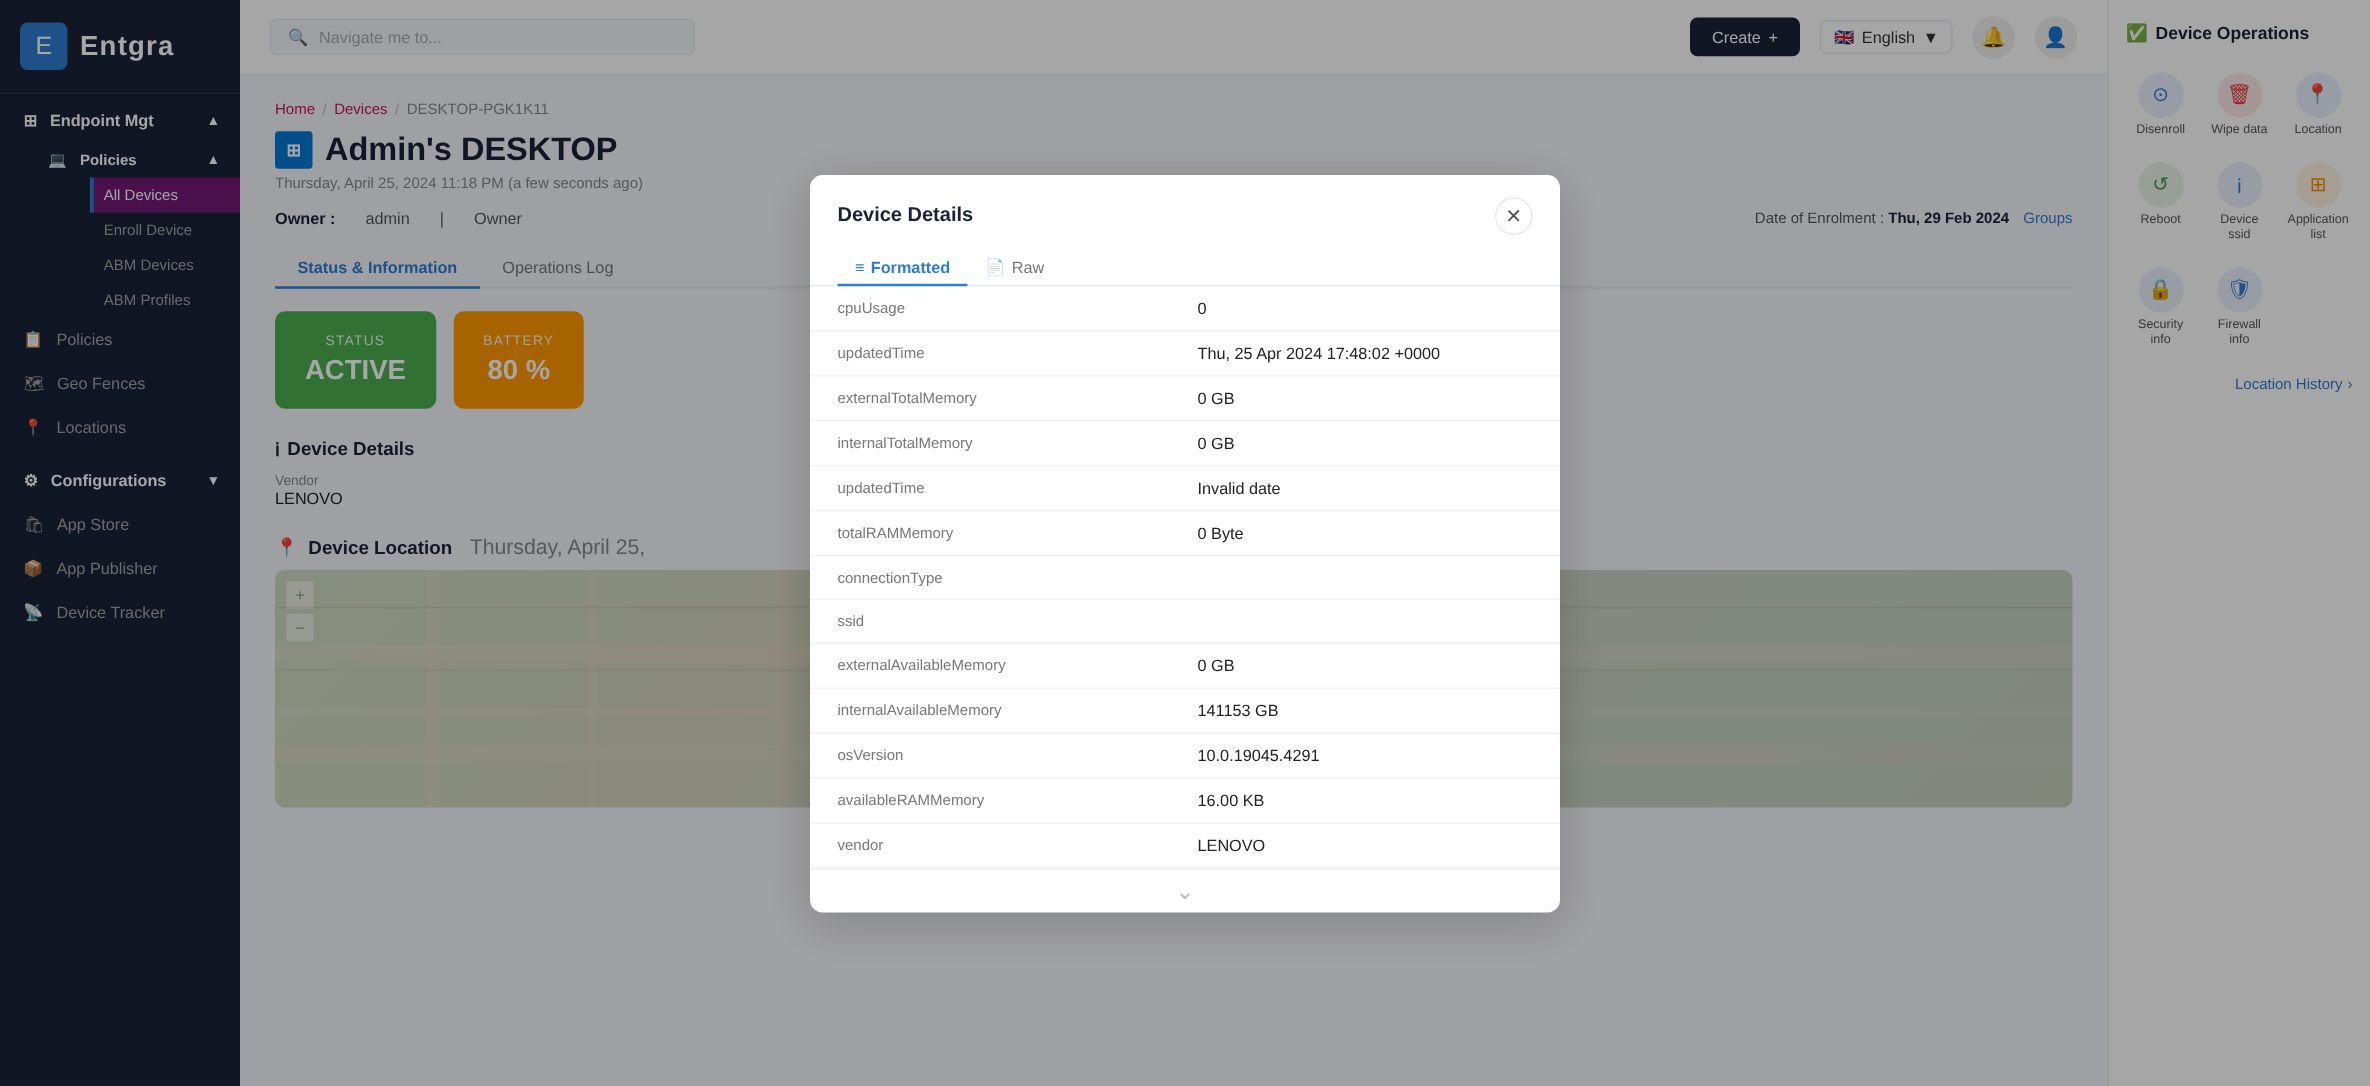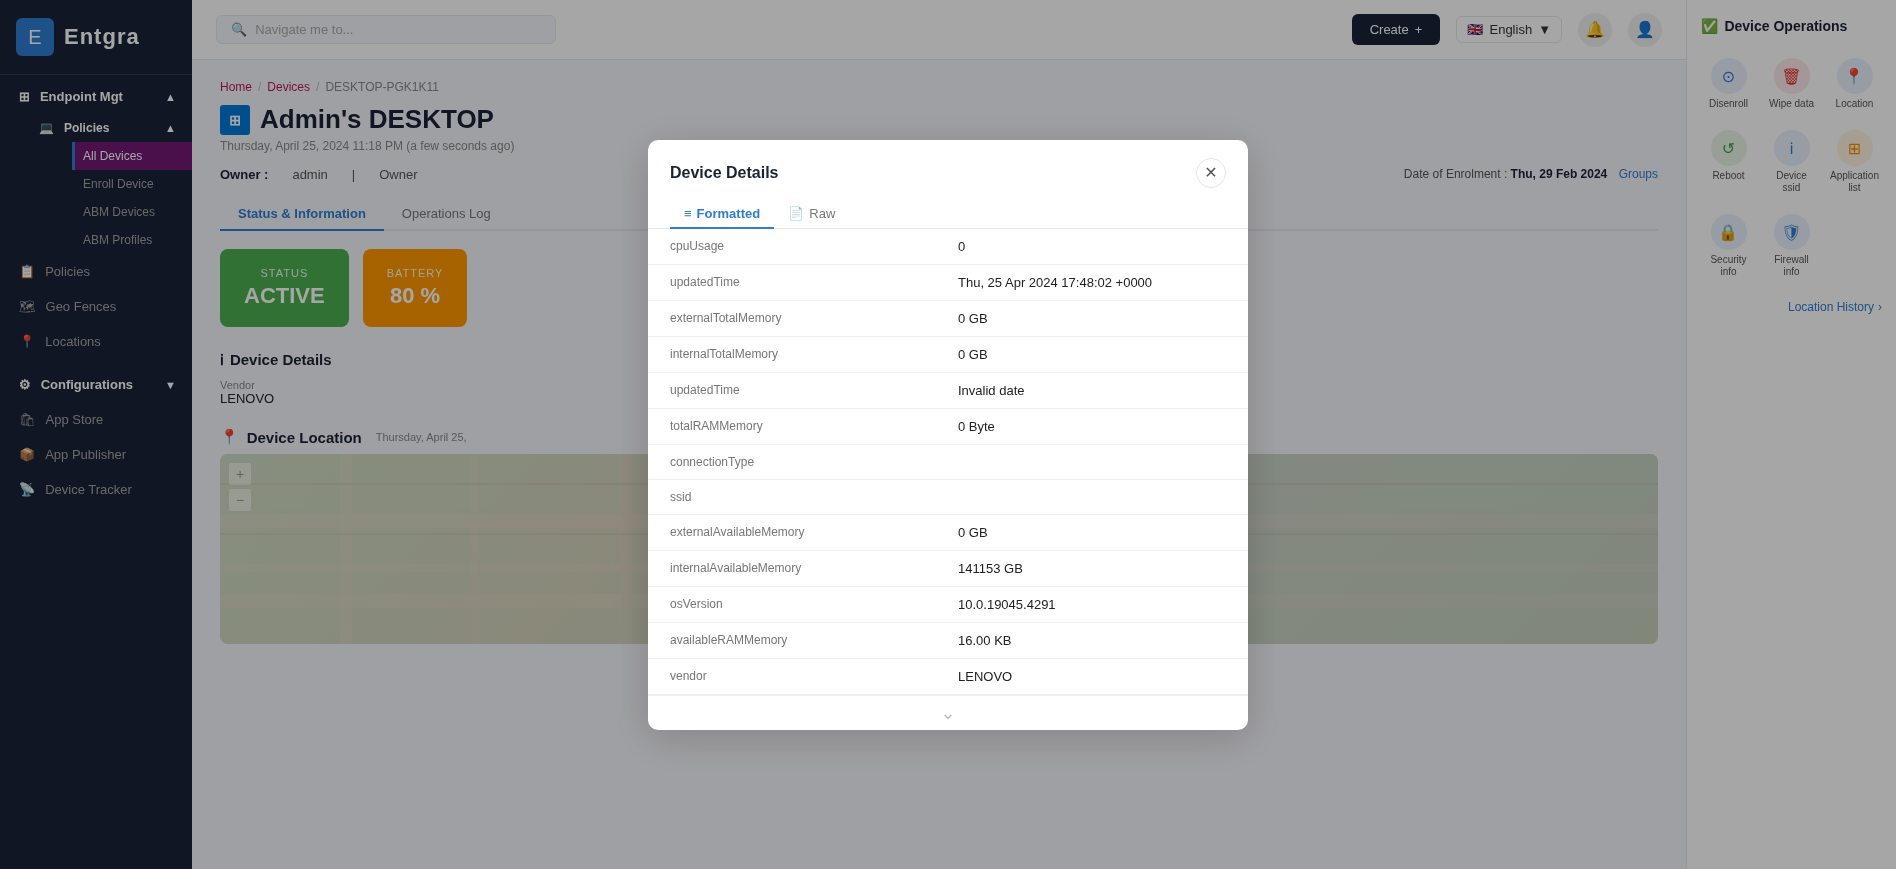--- a/index.html
+++ b/index.html
@@ -272,21 +272,21 @@
     .location-section { margin-bottom: 18px; }
     .location-header {
       display: flex;
       align-items: center;
       gap: 8px;
       font-size: 15px;
       font-weight: 600;
       color: #1a2238;
       margin-bottom: 8px;
     }
-    .location-timestamp { font-size: 11px; color: #888; margin-left: 6px; font-weight: 400; }
+    .location-timestamp { font-size: 17px; color: #888; margin-left: 6px; font-weight: 400; }
     .map-container {
       width: 100%;
       height: 190px;
       background: #e8e8e8;
       border-radius: 8px;
       overflow: hidden;
       position: relative;
     }
     .map-placeholder {
       width: 100%;

